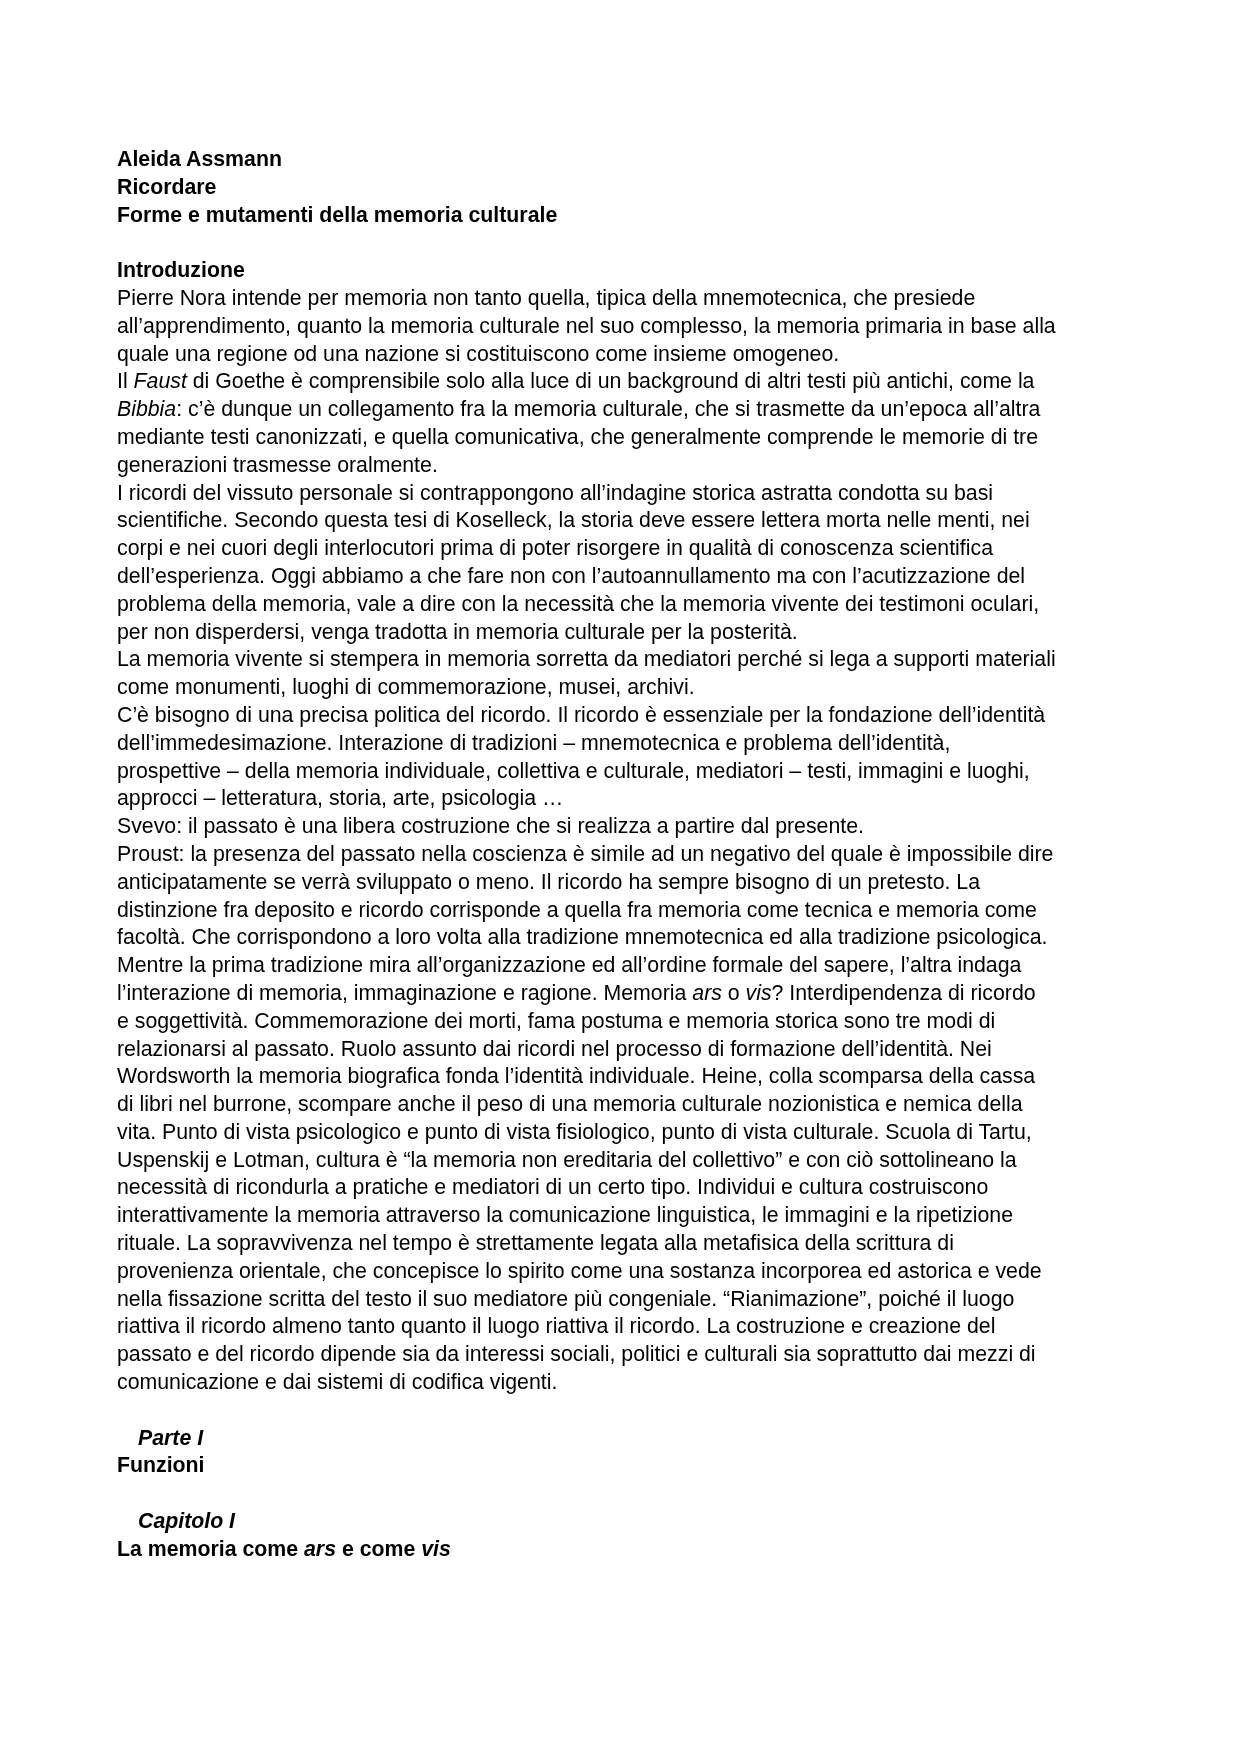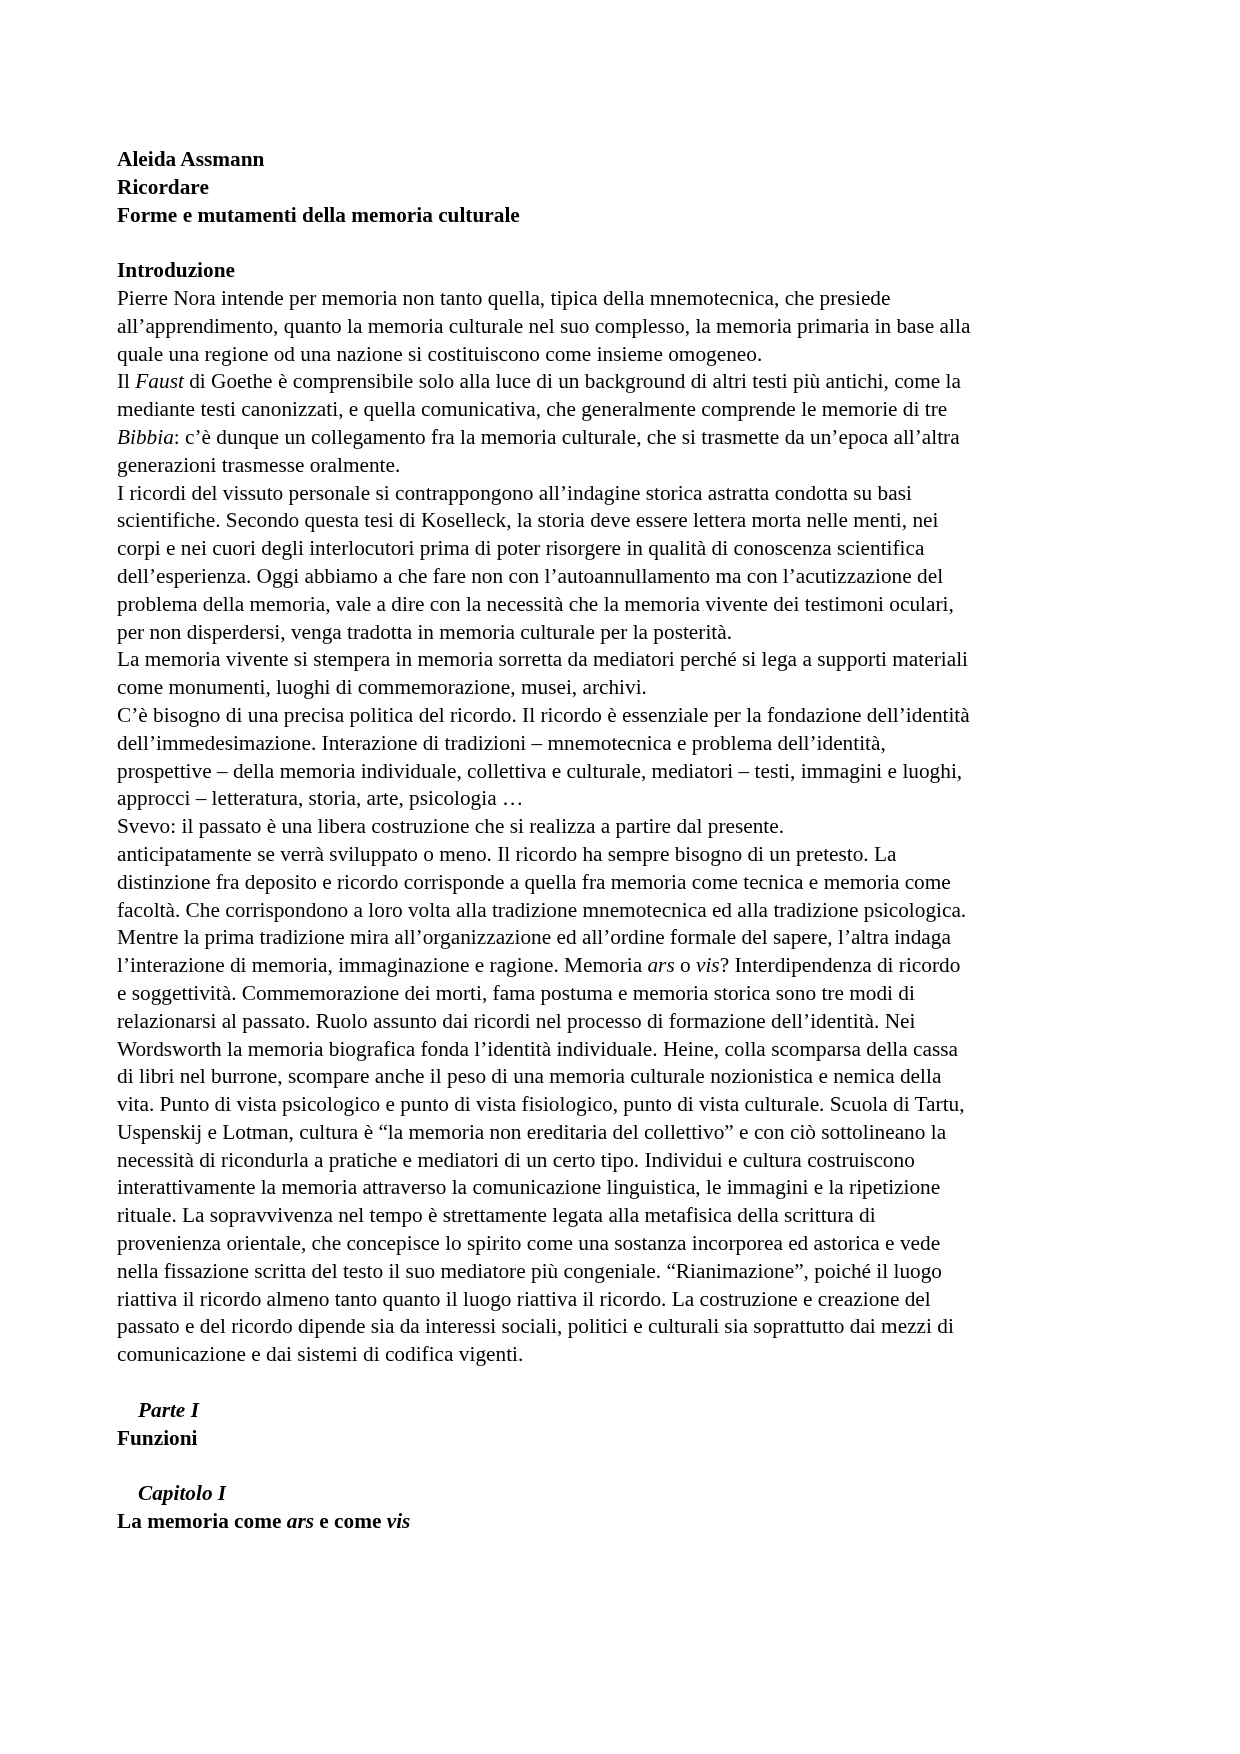--- a/index.html
+++ b/index.html
@@ -2,21 +2,21 @@
 <html><head>
 <meta charset="utf-8">
 <style>
   html, body { margin: 0; padding: 0; background: #ffffff; }
   body { width: 1240px; height: 1754px; position: relative; overflow: hidden; }
   .page {
     position: absolute;
     left: 117px;
     top: 146px;
     width: 1010px;
-    font-family: Liberation Serif, serif;
+    font-family: Liberation Sans, sans-serif;
     font-size: 21.3px;
     line-height: 27.8px;
     color: #000000;
   }
   .line { white-space: nowrap; display: block; }
   .b { font-weight: bold; }
   .bi { font-weight: bold; font-style: italic; margin-left: 21px; }
   .gap { height: 27.8px; display: block; }
   em { font-style: italic; }
 </style>
@@ -28,36 +28,37 @@
   <span class="line b">Ricordare</span>
   <span class="line b">Forme e mutamenti della memoria culturale</span>
   <span class="gap"></span>
 
   <span class="line b">Introduzione</span>
   <div id="intro-body">
       <span class="line"><span>Pierre Nora intende per memoria non tanto quella, tipica della mnemotecnica, che presiede</span></span>
       <span class="line"><span>all’apprendimento, quanto la memoria culturale nel suo complesso, la memoria primaria in base alla</span></span>
       <span class="line"><span>quale una regione od una nazione si costituiscono come insieme omogeneo.</span></span>
       <span class="line"><span>Il </span><em>Faust</em><span> di Goethe è comprensibile solo alla luce di un background di altri testi più antichi, come la</span></span>
+      <span class="line"><em>Bibbia</em><span>: c’è dunque un collegamento fra la memoria culturale, che si trasmette da un’epoca all’altra</span></span>
       <span class="line"><span>mediante testi canonizzati, e quella comunicativa, che generalmente comprende le memorie di tre</span></span>
-      <span class="line"><em>Bibbia</em><span>: c’è dunque un collegamento fra la memoria culturale, che si trasmette da un’epoca all’altra</span></span>
       <span class="line"><span>generazioni trasmesse oralmente.</span></span>
       <span class="line"><span>I ricordi del vissuto personale si contrappongono all’indagine storica astratta condotta su basi</span></span>
       <span class="line"><span>scientifiche. Secondo questa tesi di Koselleck, la storia deve essere lettera morta nelle menti, nei</span></span>
       <span class="line"><span>corpi e nei cuori degli interlocutori prima di poter risorgere in qualità di conoscenza scientifica</span></span>
       <span class="line"><span>dell’esperienza. Oggi abbiamo a che fare non con l’autoannullamento ma con l’acutizzazione del</span></span>
       <span class="line"><span>problema della memoria, vale a dire con la necessità che la memoria vivente dei testimoni oculari,</span></span>
       <span class="line"><span>per non disperdersi, venga tradotta in memoria culturale per la posterità.</span></span>
       <span class="line"><span>La memoria vivente si stempera in memoria sorretta da mediatori perché si lega a supporti materiali</span></span>
       <span class="line"><span>come monumenti, luoghi di commemorazione, musei, archivi.</span></span>
       <span class="line"><span>C’è bisogno di una precisa politica del ricordo. Il ricordo è essenziale per la fondazione dell’identità</span></span>
       <span class="line"><span>dell’immedesimazione. Interazione di tradizioni – mnemotecnica e problema dell’identità,</span></span>
       <span class="line"><span>prospettive – della memoria individuale, collettiva e culturale, mediatori – testi, immagini e luoghi,</span></span>
       <span class="line"><span>approcci – letteratura, storia, arte, psicologia …</span></span>
       <span class="line"><span>Svevo: il passato è una libera costruzione che si realizza a partire dal presente.</span></span>
+      <span class="line"><span>Proust:  la presenza del passato nella coscienza è simile ad un negativo del quale è impossibile dire</span></span>
       <span class="line"><span>anticipatamente se verrà sviluppato o meno. Il ricordo ha sempre bisogno di un pretesto. La</span></span>
       <span class="line"><span>distinzione fra deposito e ricordo corrisponde a quella fra memoria come tecnica e memoria come</span></span>
       <span class="line"><span>facoltà. Che corrispondono a loro volta alla tradizione mnemotecnica ed alla tradizione psicologica.</span></span>
       <span class="line"><span>Mentre la prima tradizione mira all’organizzazione ed all’ordine formale del sapere, l’altra indaga</span></span>
       <span class="line"><span>l’interazione di memoria, immaginazione e ragione. Memoria </span><em>ars</em><span> o </span><em>vis</em><span>? Interdipendenza di ricordo</span></span>
       <span class="line"><span>e soggettività. Commemorazione dei morti, fama postuma e memoria storica sono tre modi di</span></span>
       <span class="line"><span>relazionarsi al passato. Ruolo assunto dai ricordi nel processo di formazione dell’identità. Nei</span></span>
       <span class="line"><span>Wordsworth la memoria biografica fonda l’identità individuale. Heine, colla scomparsa della cassa</span></span>
       <span class="line"><span>di libri nel burrone, scompare anche il peso di una memoria culturale nozionistica e nemica della</span></span>
       <span class="line"><span>vita. Punto di vista psicologico e punto di vista fisiologico, punto di vista culturale. Scuola di Tartu,</span></span>

